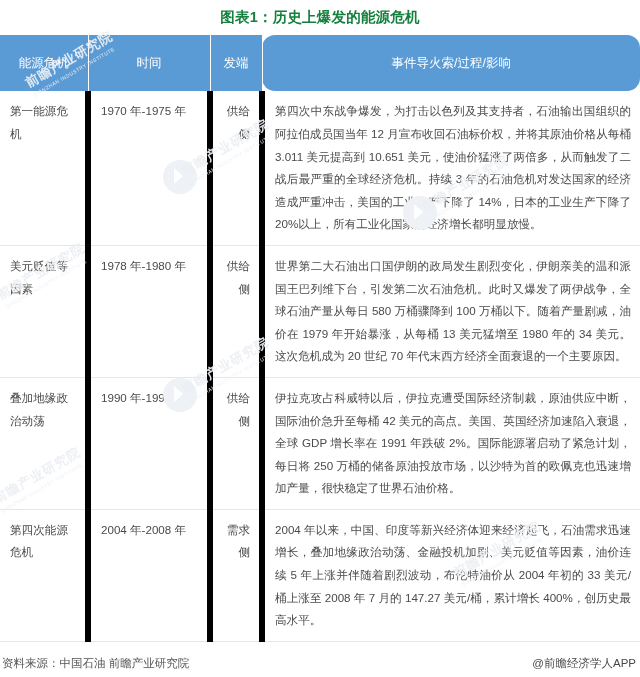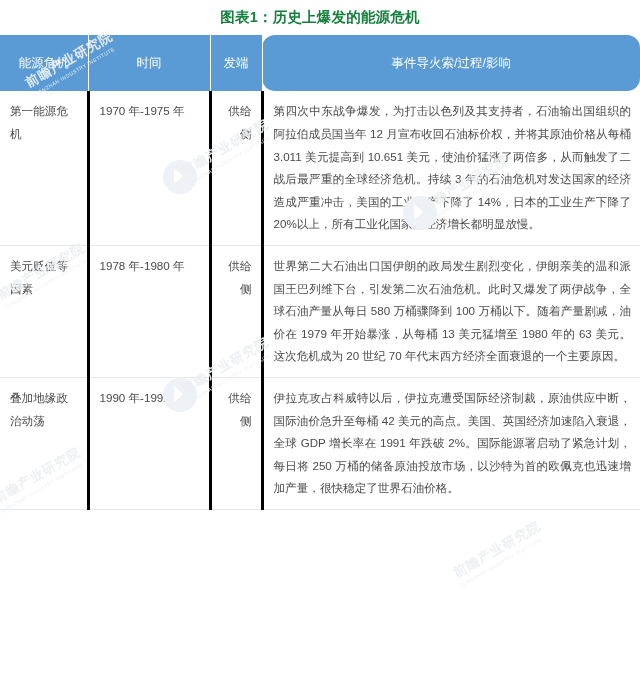--- a/index.html
+++ b/index.html
@@ -103,21 +103,21 @@
   }
   table.data-table th:last-child { border-right: none; border-radius: 13px; }
 
   table.data-table td {
     font-size: 11.6px;
     line-height: 1.95;
     color: #4a4a4a;
     vertical-align: top;
     padding: 9px 9px 9px 10px;
     border-bottom: 1px solid #e3e6ea;
-    border-right: 3px solid #000000;
+    border-right: 6px solid #000000;
     background: transparent;
     box-sizing: border-box;
     word-break: break-all;
   }
   table.data-table td:last-child { border-right: none; }
   table.data-table tr:last-child td { border-bottom: 1px solid #e3e6ea; }
 
   .col-name  { width: 88px; }
   .col-time  { width: 122px; }
   .col-orig  { width: 52px; }
@@ -167,31 +167,41 @@
       <tr>
         <td class="c-name">第一能源危机</td>
         <td class="c-time">1970 年-1975 年</td>
         <td class="c-orig">供给侧</td>
         <td class="c-desc">第四次中东战争爆发，为打击以色列及其支持者，石油输出国组织的阿拉伯成员国当年 12 月宣布收回石油标价权，并将其原油价格从每桶 3.011 美元提高到 10.651 美元，使油价猛涨了两倍多，从而触发了二战后最严重的全球经济危机。持续 3 年的石油危机对发达国家的经济造成严重冲击，美国的工业生产下降了 14%，日本的工业生产下降了 20%以上，所有工业化国家的经济增长都明显放慢。</td>
       </tr>
       <tr>
         <td class="c-name">美元贬值等因素</td>
         <td class="c-time">1978 年-1980 年</td>
         <td class="c-orig">供给侧</td>
-        <td class="c-desc">世界第二大石油出口国伊朗的政局发生剧烈变化，伊朗亲美的温和派国王巴列维下台，引发第二次石油危机。此时又爆发了两伊战争，全球石油产量从每日 580 万桶骤降到 100 万桶以下。随着产量剧减，油价在 1979 年开始暴涨，从每桶 13 美元猛增至 1980 年的 63 美元。这次危机成为 20 世纪 70 年代末西方经济全面衰退的一个主要原因。</td>
+        <td class="c-desc">世界第二大石油出口国伊朗的政局发生剧烈变化，伊朗亲美的温和派国王巴列维下台，引发第二次石油危机。此时又爆发了两伊战争，全球石油产量从每日 580 万桶骤降到 100 万桶以下。随着产量剧减，油价在 1979 年开始暴涨，从每桶 13 美元猛增至 1980 年的 34 美元。这次危机成为 20 世纪 70 年代末西方经济全面衰退的一个主要原因。</td>
       </tr>
       <tr>
         <td class="c-name">叠加地缘政治动荡</td>
         <td class="c-time">1990 年-1992 年</td>
         <td class="c-orig">供给侧</td>
         <td class="c-desc">伊拉克攻占科威特以后，伊拉克遭受国际经济制裁，原油供应中断，国际油价急升至每桶 42 美元的高点。美国、英国经济加速陷入衰退，全球 GDP 增长率在 1991 年跌破 2%。国际能源署启动了紧急计划，每日将 250 万桶的储备原油投放市场，以沙特为首的欧佩克也迅速增加产量，很快稳定了世界石油价格。</td>
       </tr>
+      <tr>
+        <td class="c-name">第四次能源危机</td>
+        <td class="c-time">2004 年-2008 年</td>
+        <td class="c-orig">需求侧</td>
+        <td class="c-desc">2004 年以来，中国、印度等新兴经济体迎来经济起飞，石油需求迅速增长，叠加地缘政治动荡、金融投机加剧、美元贬值等因素，油价连续 5 年上涨并伴随着剧烈波动，布伦特油价从 2004 年初的 33 美元/桶上涨至 2008 年 7 月的 147.27 美元/桶，累计增长 400%，创历史最高水平。</td>
+      </tr>
     </tbody>
   </table>
 
+  <div class="footer">
+    <div class="left">资料来源：中国石油 前瞻产业研究院</div>
+    <div class="right">@前瞻经济学人APP</div>
+  </div>
 
   <div class="wm-layer">
     <div class="wm-logo" style="left:163px; top:160px;"></div>
     <div class="wm" style="left:178px; top:138px;">
       <span>前瞻产业研究院</span>
       <span class="sub">QIANZHAN INDUSTRY INSTITUTE</span>
     </div>
 
     <div class="wm-logo" style="left:403px; top:196px;"></div>
     <div class="wm" style="left:418px; top:174px;">

